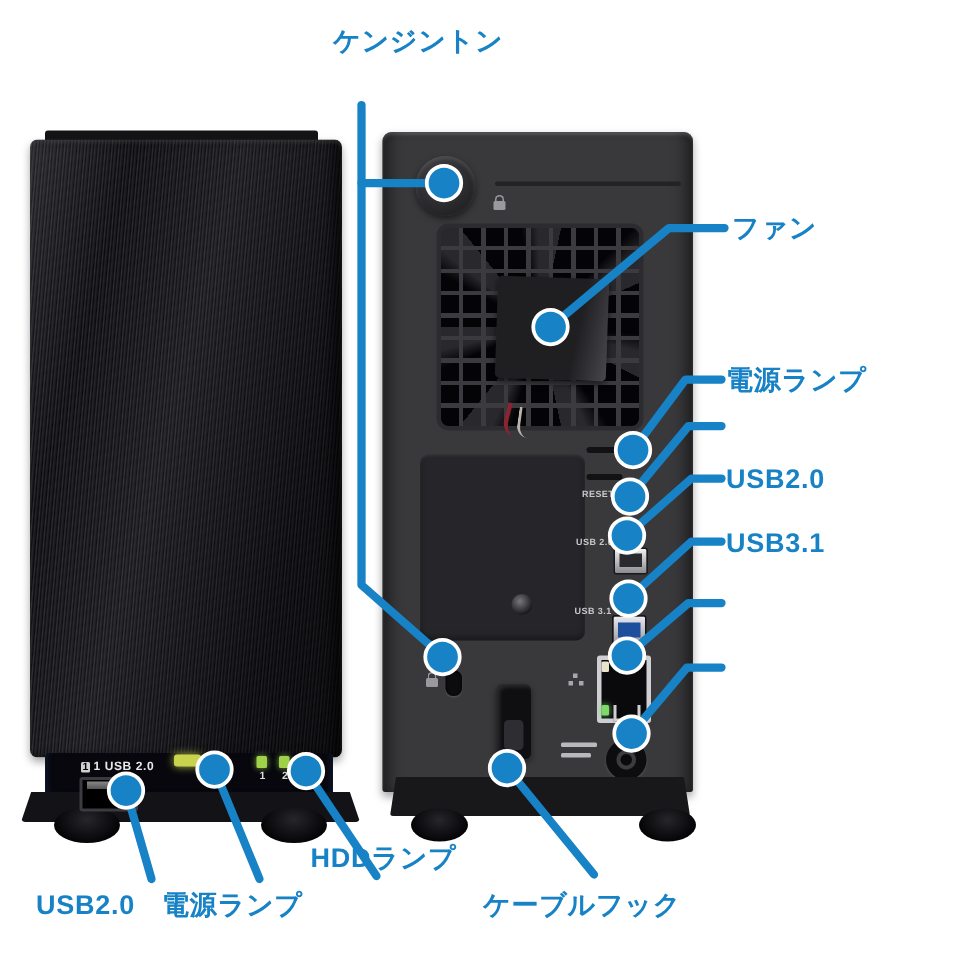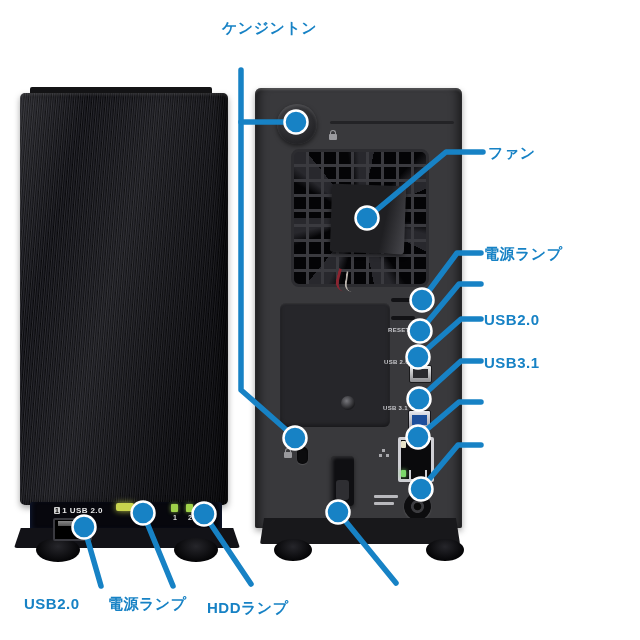--- a/index.html
+++ b/index.html
@@ -4,21 +4,21 @@
 <style>
   html,body{margin:0;padding:0;background:#fff;}
   #canvas{
     position:relative;width:640px;height:640px;background:#fff;overflow:hidden;
     font-family:"Liberation Sans","DejaVu Sans",sans-serif;
   }
   .abs{position:absolute;}
 
   
   .callout-label{
-    position:absolute;color:#1782c5;font-size:15px;font-weight:700;
+    position:absolute;color:#1782c5;font-size:18px;font-weight:700;
     letter-spacing:.5px;line-height:23px;white-space:nowrap;
   }
 
   
   .front-cap{left:30px;top:87px;width:182px;height:10px;background:#141416;border-radius:2px;}
   .front-tower{
     left:20px;top:93px;width:208px;height:412px;border-radius:5px;
     background:
       linear-gradient(105deg, rgba(255,255,255,.10) 0%, rgba(255,255,255,0) 22%, rgba(255,255,255,.05) 45%, rgba(0,0,0,.25) 78%, rgba(0,0,0,.45) 100%),
       repeating-linear-gradient(95deg,#060608 0px,#2c2c31 1px,#0a0a0e 2px,#232329 3px,#0d0d11 4.5px);
@@ -248,15 +248,16 @@
 
   <div class="callout-label" style="left:222px;top:16px;">
     <div>ケンジントン</div>
   </div>
   <div class="callout-label" style="left:488px;top:141px;">ファン</div>
   <div class="callout-label" style="left:484px;top:242px;">電源ランプ</div>
   <div class="callout-label" style="left:484px;top:308px;">USB2.0</div>
   <div class="callout-label" style="left:484px;top:351px;">USB3.1</div>
   <div class="callout-label" style="left:24px;top:592px;">USB2.0</div>
   <div class="callout-label" style="left:108px;top:592px;">電源ランプ</div>
-  <div class="callout-label" style="left:207px;top:596px;">HDDランプ</div>
+  <div class="callout-label" style="left:207px;top:561px;">HDDランプ</div>
+  <div class="callout-label" style="left:322px;top:592px;">ケーブルフック</div>
 
 </div>
 
 </body></html>

